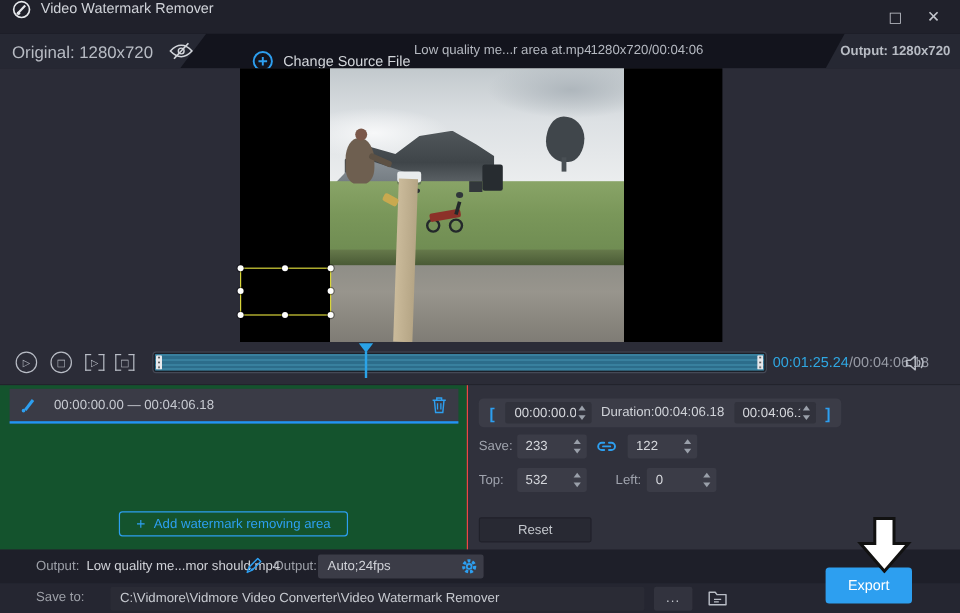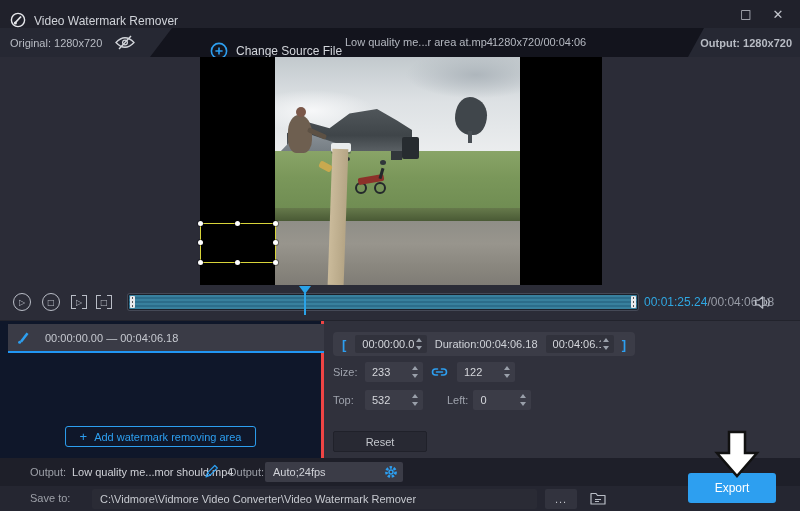--- a/index.html
+++ b/index.html
@@ -1,32 +1,32 @@
 <!DOCTYPE html>
 <html><head>
 <meta charset="utf-8">
 <style>
   * { margin:0; padding:0; box-sizing:border-box; }
   html,body { width:800px; height:511px; overflow:hidden; }
   body { font-family:"Liberation Sans","DejaVu Sans",sans-serif; background:#2b2c37; position:relative; }
   .glyph { font-family:"DejaVu Sans",sans-serif; }
 
   
-  .titlebar { height:28px; background:#20212b; display:flex; align-items:flex-end; position:relative; }
+  .titlebar { height:28px; background:#20212b; display:flex; align-items:flex-start; position:relative; }
   .logo { margin-left:10px; }
   .app-title { margin-left:8px; font-size:12px; color:#d0d3d9; }
   .winbtn { position:absolute; top:0; height:28px; width:28px; display:flex; align-items:center; justify-content:center; color:#c2c5cc; cursor:pointer; }
   .winbtn.max { right:40px; font-size:12px; }
   .winbtn.close { right:8px; font-size:13px; }
 
   
   .topbar { height:29px; background:#13141d; position:relative; }
   .tab-left { position:absolute; left:0; top:0; height:29px; width:172px; background:#262833;
               clip-path:polygon(0 0,172px 0,150px 100%,0 100%); display:flex; align-items:center; }
-  .tab-left .lbl { margin-left:10px; font-size:11px; color:#b8bcc4; }
+  .tab-left .lbl { margin-left:10px; font-size:14px; color:#b8bcc4; }
   .eye-btn { margin-left:12px; display:flex; align-items:center; cursor:pointer; }
   .tab-right { position:absolute; right:0; top:0; height:29px; width:112px; background:#262833;
                clip-path:polygon(16px 0,100% 0,100% 100%,0 100%); display:flex; align-items:center; justify-content:flex-end; }
   .tab-right .lbl { margin-right:8px; font-size:11px; color:#b8bcc4;font-weight:bold; }
   .change-src { position:absolute; left:210px; top:0; height:45px; display:flex; align-items:center; cursor:pointer; }
   .change-src .lbl { margin-left:8px; font-size:12px; color:#d3d6db; }
   .file-name { position:absolute; left:345px; top:8px; font-size:11px; color:#b4b8c0; }
   .file-meta { position:absolute; left:492px; top:8px; font-size:11px; color:#b4b8c0; }
 
   
@@ -85,21 +85,21 @@
   .tl-handle.left { left:1px; } .tl-handle.right { right:1px; }
   .playhead { position:absolute; left:299px; top:1px; width:12px; height:30px; cursor:ew-resize; }
   .playhead .tri { width:0; height:0; border-left:6px solid transparent; border-right:6px solid transparent; border-top:8px solid #2aa3e8; }
   .playhead .line { position:absolute; left:5px; top:7px; width:2px; height:22px; background:#2aa3e8; }
   .time-display { position:absolute; left:644px; top:10px; font-size:12px; }
   .time-cur { color:#2fa7e2; } .time-total { color:#989ca6; }
   .vol-btn { position:absolute; left:754px; top:10px; cursor:pointer; }
 
   
   .panels { height:138px; display:flex; border-top:1px solid #22232c; }
-  .left-panel { width:324px; position:relative; background:#0f172a; border-right:3px solid #ef4444; }
+  .left-panel { width:390px; position:relative; background:#14532d; border-right:1px solid #ef4444; }
   .track-row { position:absolute; left:8px; width:374px; top:3px; height:29px; background:#3a3b46;
                border-bottom:2px solid #2196f3; display:flex; align-items:center; cursor:pointer; }
   .track-row .rng { margin-left:14px; font-size:11px; color:#c6c9d0; }
   .track-row .brush { margin-left:8px; display:flex; }
   .trash-btn { margin-left:auto; margin-right:9px; display:flex; cursor:pointer; }
   .add-area-btn { position:absolute; left:50%; transform:translateX(-50%); bottom:11px; height:21px; padding:0 14px;
     border:1px solid #2d9ff0; border-radius:3px; color:#2d9ff0; font-size:11px; display:flex; align-items:center; gap:7px;
     background:transparent; cursor:pointer; white-space:nowrap; }
   .add-area-btn .plus { font-size:13px; }
 
@@ -134,21 +134,21 @@
   .pencil-btn { position:absolute; left:204px; top:6px; cursor:pointer; }
   .format-field { position:absolute; left:265px; top:4px; width:138px; height:20px; background:#3b3c47; border-radius:2px;
     display:flex; align-items:center; padding:0 4px 0 8px; cursor:pointer;justify-content:center; }
   .format-field .txt { flex:1; font-size:11px; color:#d0d2d8; }
   .save-field { position:absolute; left:92px; top:3px; width:445px; height:20px; background:#2a2b35; border-radius:2px; }
   .save-field input { width:100%; height:100%; border:none; outline:none; background:transparent; color:#c7cad0;
     font-size:11px; font-family:inherit; padding:0 8px; }
   .browse-btn { position:absolute; left:545px; top:3px; width:32px; height:20px; background:#32333e; border-radius:2px;
     color:#c4c7cd; font-size:11px; display:flex; align-items:center; justify-content:center; letter-spacing:1px; cursor:pointer; }
   .folder-btn { position:absolute; left:589px; top:4px; cursor:pointer; }
-  .export-btn { position:absolute; left:688px; top:473px; width:88px; height:30px; background:#2d9ff0; border:none;
+  .export-btn { position:absolute; left:688px; top:473px; width:72px; height:30px; background:#2d9ff0; border:none;
     border-radius:3px; color:#fff; font-size:12px; display:flex; align-items:center; justify-content:center; cursor:pointer; z-index:5; }
   .annotation-arrow { position:absolute; left:706px; top:430px; z-index:9; pointer-events:none; }
 </style>
 </head>
 <body>
 
 <div class="titlebar">
   <svg class="logo" width="16" height="16" viewBox="0 0 16 16">
     <circle cx="8" cy="8" r="6.6" fill="none" stroke="#e6e8ec" stroke-width="1.4"></circle>
     <path d="M5 11 L11 4.5" stroke="#e6e8ec" stroke-width="1.8" fill="none"></path>
@@ -281,21 +281,21 @@
       </span>
       <span class="dur">Duration:00:04:06.18</span>
       <span class="num-input ti2">
         <input value="00:04:06.18" style="">
         <span class="stepper"></span>
       </span>
       <span class="bracket" style="margin-left:8px">]</span>
     </div>
 
     <div class="prop-row row-size">
-      <span class="prop-lbl">Size:</span>
+      <span class="prop-lbl">Save:</span>
       <span class="num-input dim">
         <input value="233" style="">
         <span class="stepper"></span>
       </span>
       <span class="link-btn">
         <svg width="17" height="12" viewBox="0 0 17 12">
           <path d="M6.5 9H4.5a3 3 0 1 1 0-6h2 M10.5 3h2a3 3 0 1 1 0 6h-2 M5.5 6h6" fill="none" stroke="#2d9ff0" stroke-width="1.6" stroke-linecap="round"></path>
         </svg>
       </span>
       <span class="num-input dim">

